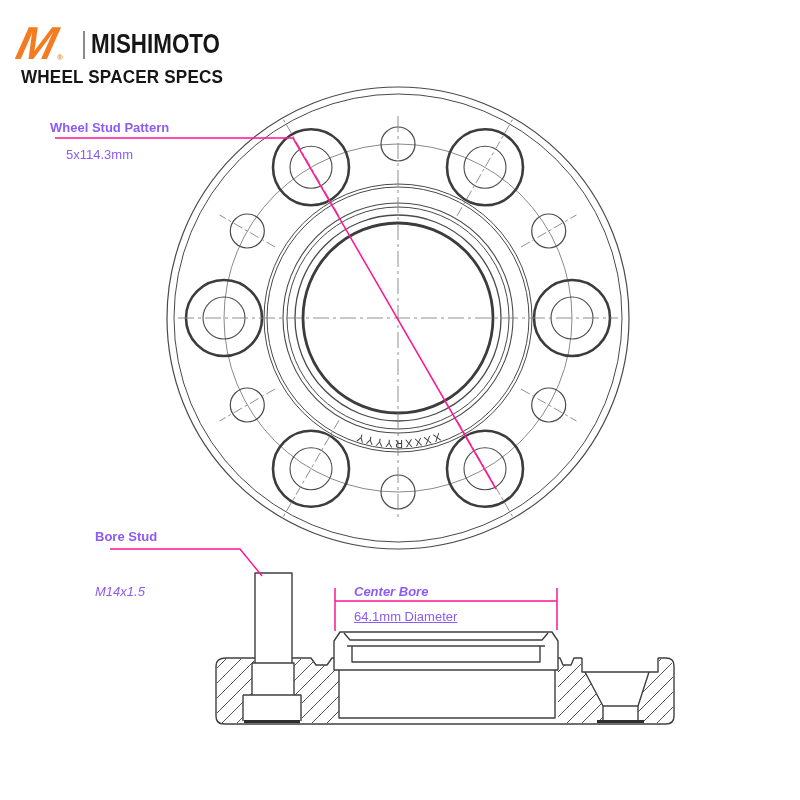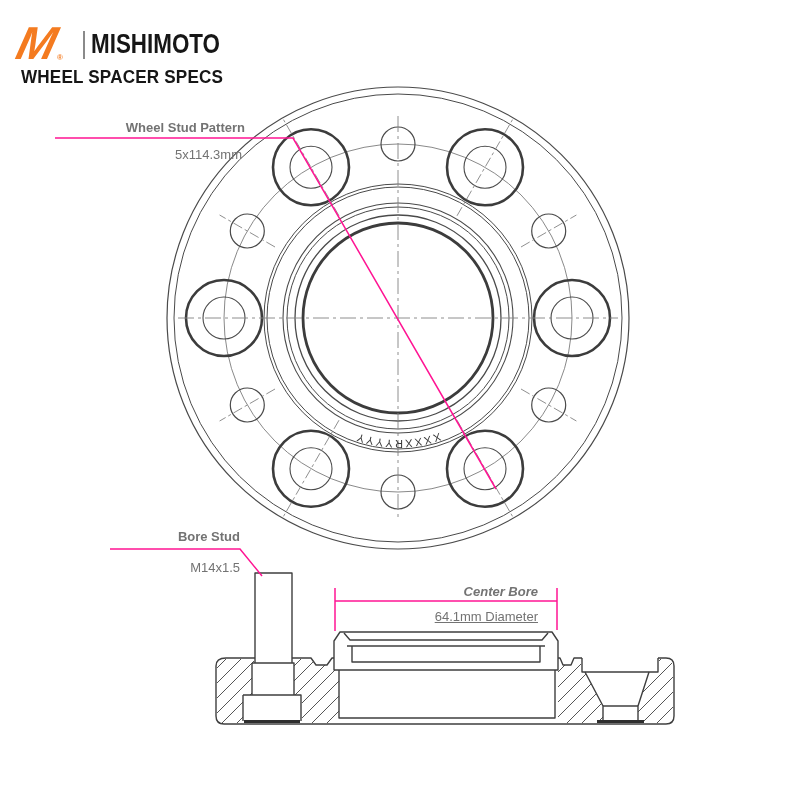--- a/index.html
+++ b/index.html
@@ -9,26 +9,26 @@
   
   .logo-m{left:18px;top:20px;font-size:46px;font-weight:bold;font-style:italic;
           color:#F47B20;transform:skewX(-14deg);line-height:1;}
   .logo-reg{left:57px;top:53px;font-size:8px;color:#F47B20;font-weight:bold;}
   .logo-divider{left:83px;top:31px;width:2px;height:28px;background:#8a8a8a;}
   .brand{left:91px;top:28px;font-size:28px;font-weight:bold;color:#161616;
          transform:scaleX(.8);transform-origin:left center;letter-spacing:0px;white-space:nowrap;}
   .subtitle{left:21px;top:66px;font-size:19px;font-weight:bold;color:#161616;
             transform:scaleX(.9);transform-origin:left center;letter-spacing:.2px;white-space:nowrap;}
   
-  .lbl{position:absolute;text-align:right;font-size:13px;color:#737373;white-space:nowrap;}
+  .lbl{position:absolute;text-align:left;font-size:13px;color:#8b5cf6;white-space:nowrap;}
   .lbl.b{font-weight:bold;}
   .lbl-pattern-t{left:50px;top:120px;width:195px;}
-  .lbl-pattern-v{left:47px;top:147px;width:195px;}
+  .lbl-pattern-v{left:66px;top:147px;width:195px;}
   .lbl-stud-t{left:95px;top:529px;width:145px;}
-  .lbl-stud-v{left:95px;top:560px;width:145px;}
+  .lbl-stud-v{left:95px;top:584px;width:145px;font-style:italic;}
   .lbl-bore-t{left:354px;top:584px;width:184px;font-style:italic;}
   .lbl-bore-v{left:354px;top:609px;width:184px;text-decoration:underline;}
   svg{position:absolute;left:0;top:0;}
 </style>
 </head>
 <body>
 
 <div class="abs logo-m">M</div>
 <div class="abs logo-reg">®</div>
 <div class="abs logo-divider"></div>

